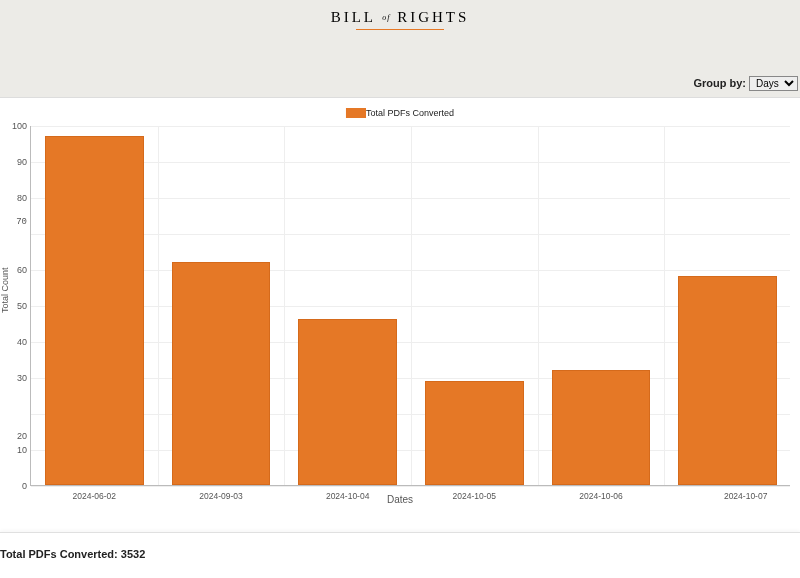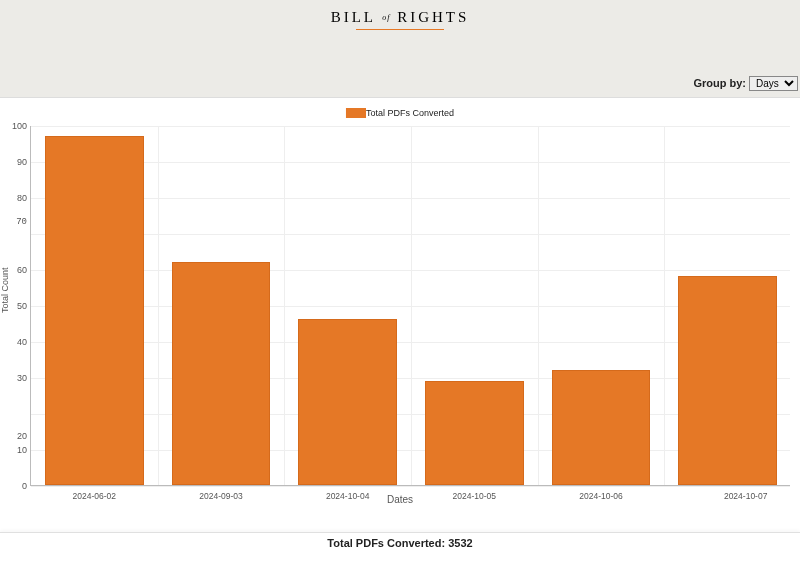--- a/index.html
+++ b/index.html
@@ -126,24 +126,23 @@
   }
   .xlabel {
     position: absolute;
     bottom: 23px;
     left: 50%;
     transform: translateX(-50%);
     font-size: 10px;
     color: #555;
   }
   .footer {
-    text-align: center;
     font-size: 11px;
     font-weight: bold;
-    padding: 4px 0;
+    padding: 15px 0;
     border-top: 1px solid #e0e0e0;
     margin-top: 4px;
     box-shadow: 0 -2px 3px rgba(0,0,0,0.03);
   }
 </style>
 </head>
 <body>
 
 <div class="header">
   <div class="logo">

